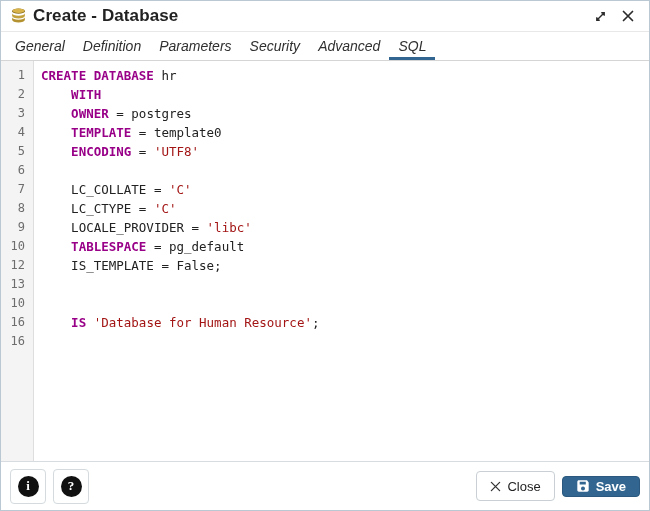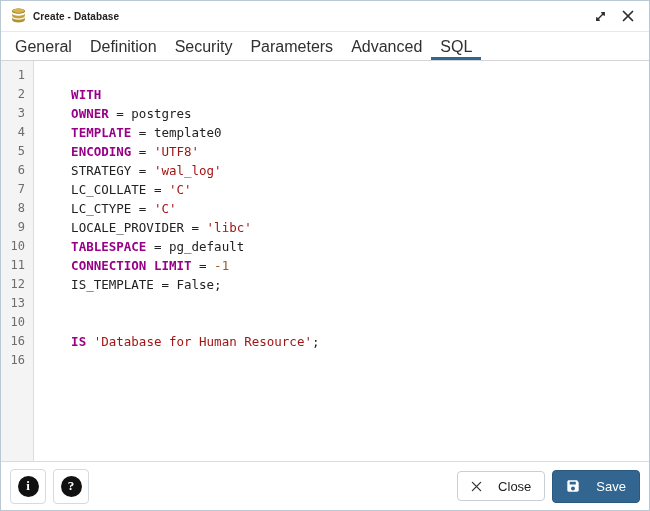--- a/index.html
+++ b/index.html
@@ -8,32 +8,32 @@
     width:650px; height:511px; background:#fff;
     border:1px solid #b9c8d2; display:flex; flex-direction:column;
     overflow:hidden;
   }
   
   .titlebar {
     height:31px; flex:0 0 31px; display:flex; align-items:center;
     padding:0 10px 0 9px; border-bottom:1px solid #e8e8e8; background:#fff;
   }
   .titlebar .db-ic { width:17px; height:16px; margin-right:6px; flex:0 0 auto; }
-  .title-text { font-size:10px; font-weight:700; color:#222; letter-spacing:.1px; }
+  .title-text { font-size:17px; font-weight:700; color:#222; letter-spacing:.1px; }
   .titlebar .spacer { flex:1; }
   .tb-ic { width:22px; height:22px; display:flex; align-items:center; justify-content:center; cursor:pointer; }
   .tb-ic + .tb-ic { margin-left:6px; }
   
   .tabbar {
     height:29px; flex:0 0 29px; display:flex; align-items:stretch;
     padding-left:5px; border-bottom:1px solid #d5d5d5; background:#fff;
   }
   .tab {
-    font-size:16px; color:#303030; padding:6px 9px 0 9px;
-    border-bottom:3px solid transparent; cursor:pointer; white-space:nowrap;
+    font-size:14px; color:#303030; padding:6px 9px 0 9px;
+    border-bottom:3px solid transparent; cursor:pointer; white-space:nowrap;font-style:italic;
   }
   .tab.active { border-bottom-color:#326690; }
   
   .editor {
     flex:1 1 auto; overflow:hidden; padding-top:5px;
     font-family:"DejaVu Sans Mono","Liberation Mono",monospace;
     font-size:12.5px; line-height:19px;
     background:linear-gradient(to right,#f4f4f4 0,#f4f4f4 32px,#dedede 32px,#dedede 33px,#fff 33px);
   }
   .code-row { display:flex; }
@@ -58,24 +58,24 @@
   }
   .circ {
     width:21px; height:21px; border-radius:50%; background:#111; color:#fff;
     font-size:13px; font-weight:bold; display:flex; align-items:center; justify-content:center;
     font-family:"Liberation Serif", serif;
   }
   .footer .spacer { flex:1; }
   .btn {
     height:30px; padding:0 13px; background:#fff; border:1px solid #c9cfd5;
     border-radius:4px; font-size:13px; color:#222; display:flex; align-items:center;
-    gap:16px; cursor:pointer; font-family:"Liberation Sans", sans-serif;
+    gap:6px; cursor:pointer; font-family:"Liberation Sans", sans-serif;
   }
   .btn-primary {
-    height:33px; background:#326690; border-color:#2a587e; color:#fff; font-weight:400;
+    height:21px; background:#326690; border-color:#2a587e; color:#fff; font-weight:700;
   }
 </style>
 </head>
 <body>
 
 <div class="dialog">
 
   <div class="titlebar">
     <svg class="db-ic" viewBox="0 0 17 16">
       <ellipse cx="8.5" cy="3.2" rx="6.4" ry="2.6" fill="#8a6d1f"></ellipse>
@@ -93,69 +93,65 @@
     <span class="tb-ic">
       <svg width="12" height="12" viewBox="0 0 12 12">
         <path d="M1.5 1.5 L10.5 10.5 M10.5 1.5 L1.5 10.5" stroke="#2b2b2b" stroke-width="1.7" stroke-linecap="round"></path>
       </svg>
     </span>
   </div>
 
   <div class="tabbar">
     <div class="tab">General</div>
     <div class="tab">Definition</div>
+    <div class="tab">Parameters</div>
     <div class="tab">Security</div>
-    <div class="tab">Parameters</div>
     <div class="tab">Advanced</div>
     <div class="tab active">SQL</div>
   </div>
 
   <div class="editor">
       <div class="code-row">
         <span class="ln">1</span>
+        <span class="code"><span class="tk-kw">CREATE DATABASE</span><span class="tk-txt"> hr</span></span>
       </div>
       <div class="code-row">
         <span class="ln">2</span>
         <span class="code"><span class="tk-txt">    </span><span class="tk-kw">WITH</span></span>
       </div>
       <div class="code-row">
         <span class="ln">3</span>
         <span class="code"><span class="tk-txt">    </span><span class="tk-kw">OWNER</span><span class="tk-txt"> = postgres</span></span>
       </div>
       <div class="code-row">
         <span class="ln">4</span>
         <span class="code"><span class="tk-txt">    </span><span class="tk-kw">TEMPLATE</span><span class="tk-txt"> = template0</span></span>
       </div>
       <div class="code-row">
         <span class="ln">5</span>
         <span class="code"><span class="tk-txt">    </span><span class="tk-kw">ENCODING</span><span class="tk-txt"> = </span><span class="tk-str">'UTF8'</span></span>
       </div>
       <div class="code-row">
         <span class="ln">6</span>
-        <span class="code"><span class="tk-txt">    STRATEGY = </span><span class="tk-str">'wal_log'</span></span>
       </div>
       <div class="code-row">
         <span class="ln">7</span>
         <span class="code"><span class="tk-txt">    LC_COLLATE = </span><span class="tk-str">'C'</span></span>
       </div>
       <div class="code-row">
         <span class="ln">8</span>
         <span class="code"><span class="tk-txt">    LC_CTYPE = </span><span class="tk-str">'C'</span></span>
       </div>
       <div class="code-row">
         <span class="ln">9</span>
         <span class="code"><span class="tk-txt">    LOCALE_PROVIDER = </span><span class="tk-str">'libc'</span></span>
       </div>
       <div class="code-row">
         <span class="ln">10</span>
         <span class="code"><span class="tk-txt">    </span><span class="tk-kw">TABLESPACE</span><span class="tk-txt"> = pg_default</span></span>
-      </div>
-      <div class="code-row">
-        <span class="ln">11</span>
-        <span class="code"><span class="tk-txt">    </span><span class="tk-kw">CONNECTION LIMIT</span><span class="tk-txt"> = </span><span class="tk-num">-1</span></span>
       </div>
       <div class="code-row">
         <span class="ln">12</span>
         <span class="code"><span class="tk-txt">    IS_TEMPLATE = False;</span></span>
       </div>
       <div class="code-row">
         <span class="ln">13</span>
         <span class="code"></span>
       </div>
       <div class="code-row">

